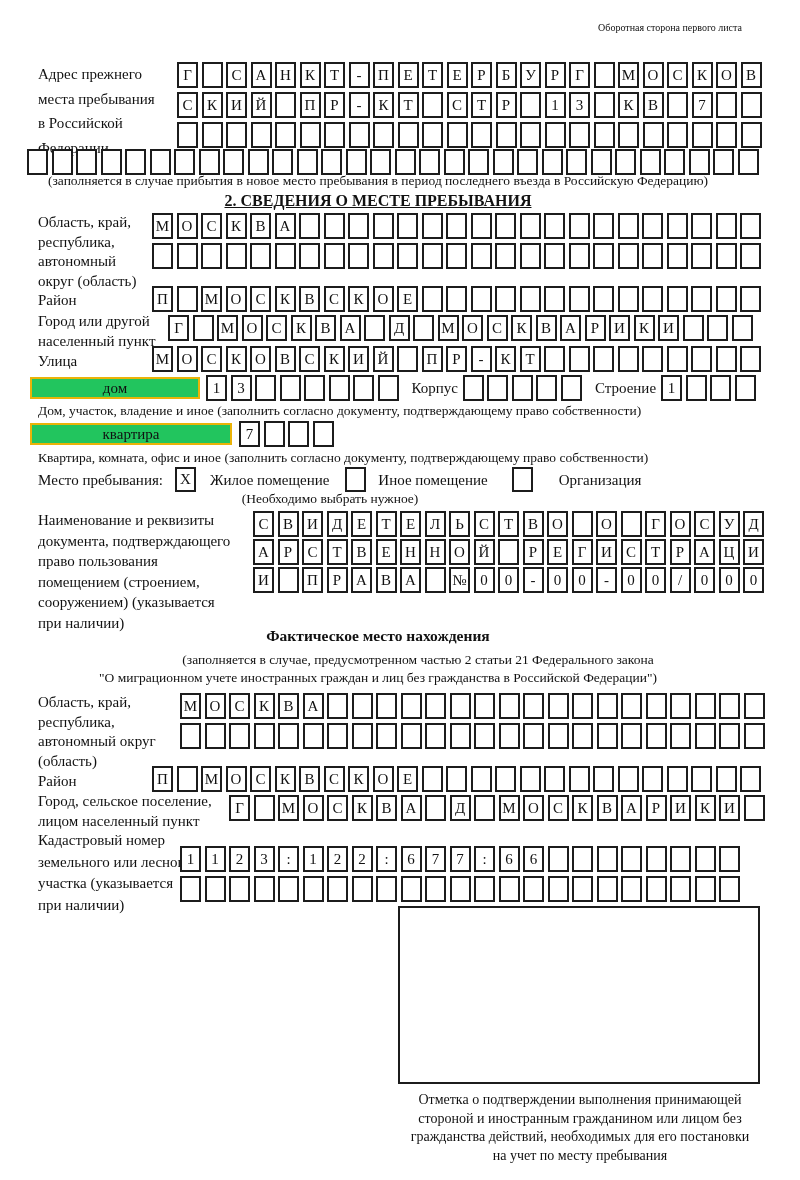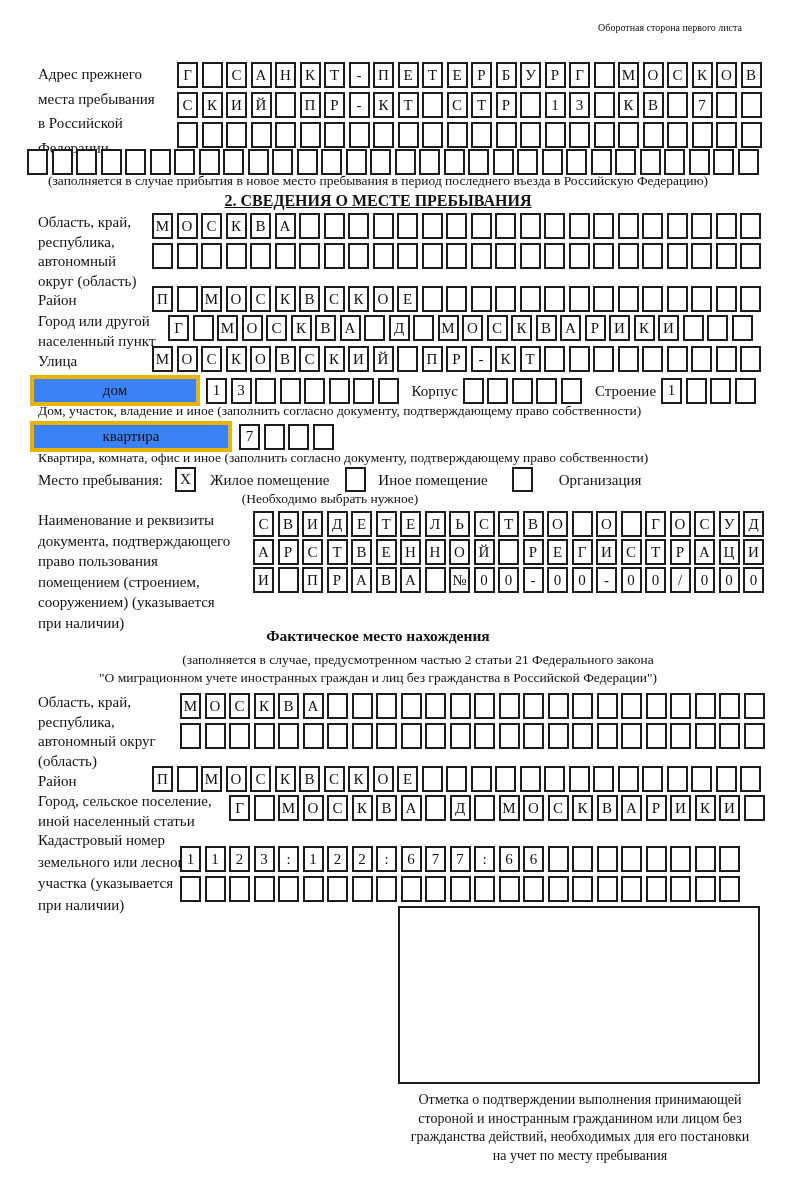--- a/index.html
+++ b/index.html
@@ -15,23 +15,23 @@
   .lbl { font-size:15px; line-height:24px; }
   .cellrow { position:absolute; display:flex; gap:3.5px; }
   .cell {
     flex:0 0 auto;
     width:21px; height:26px;
     border:2px solid #1c1c1c;
     display:flex; align-items:center; justify-content:center;
     font-size:15px; background:#fff;
   }
   .widebox {
-    border:4px solid #eab308; height:31px;
+    border:2px solid #eab308; height:22px;
     display:flex; align-items:center; justify-content:center;
-    font-size:15px; background:#3b82f6;
+    font-size:15px; background:#22c55e;
   }
   .note { font-size:13.5px; color:#111; }
   .center { left:0; width:756px; text-align:center; }
   .boldtitle { font-weight:bold; font-size:16px;text-decoration:underline; }
   .inlinecells { display:flex; gap:3.5px; }
   .chkbox {
     width:21px; height:25px; border:2px solid #1c1c1c;
     display:flex; align-items:center; justify-content:center;
     font-size:15px; background:#fff; flex:0 0 auto;
   }
@@ -531,21 +531,21 @@
     <span class="cell"></span>
     <span class="cell"></span>
     <span class="cell"></span>
     <span class="cell"></span>
     <span class="cell"></span>
     <span class="cell"></span>
   </div>
 
 <div class="abs lbl" style="left:38px; top:792px; line-height:19.5px;">
   <div>Город, сельское поселение,</div>
-  <div>иной населенный статьи</div>
+  <div>лицом населенный пункт</div>
 </div>
 <div class="cellrow" style="left:229px; top:795px;">
     <span class="cell">Г</span>
     <span class="cell"></span>
     <span class="cell">М</span>
     <span class="cell">О</span>
     <span class="cell">С</span>
     <span class="cell">К</span>
     <span class="cell">В</span>
     <span class="cell">А</span>

